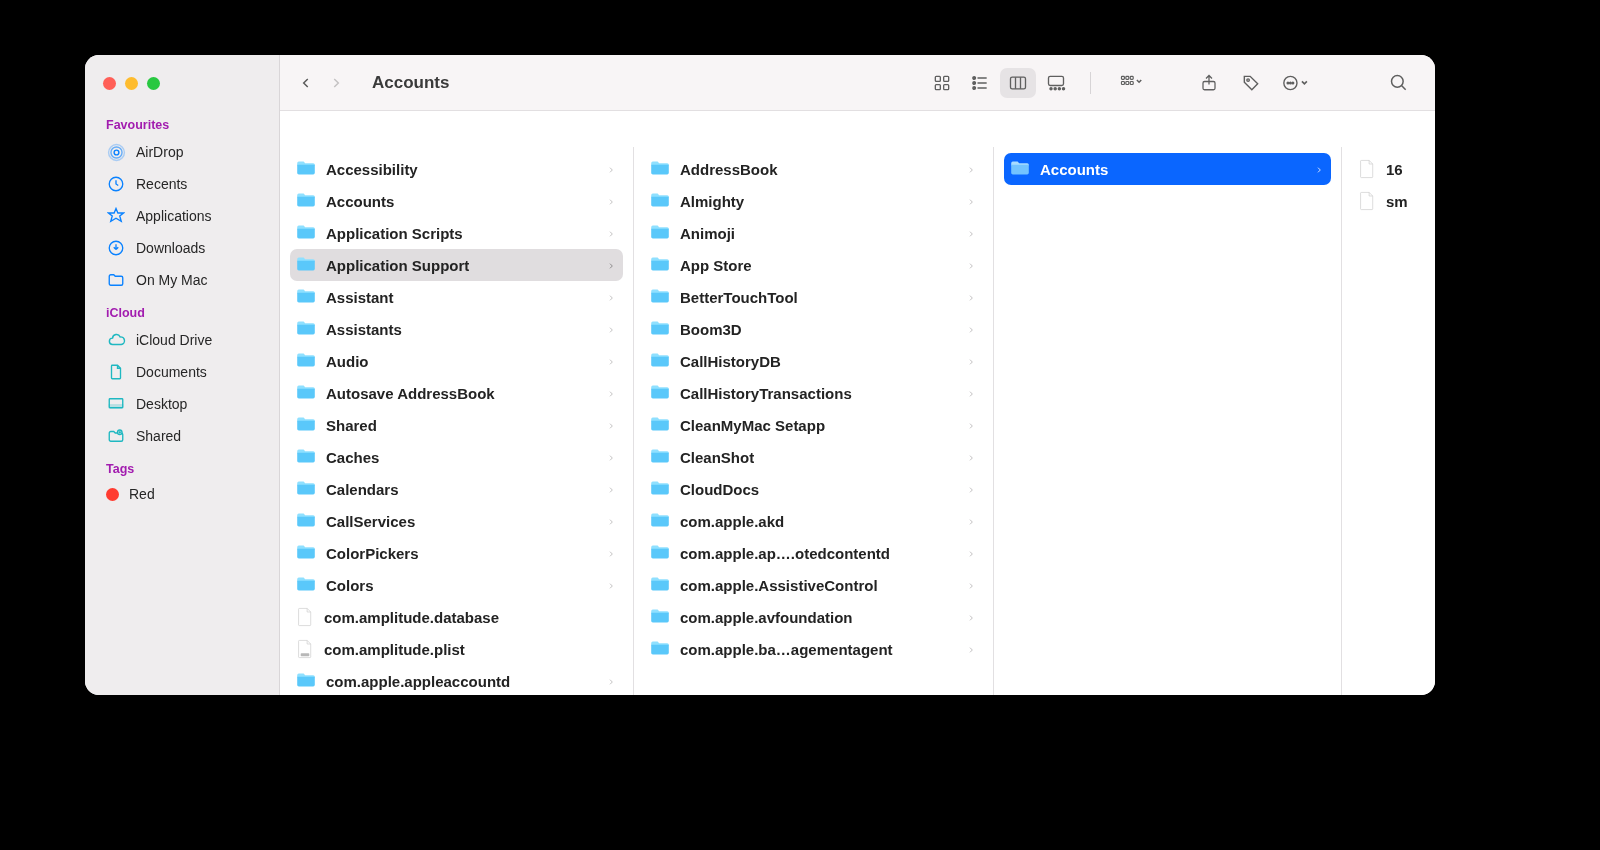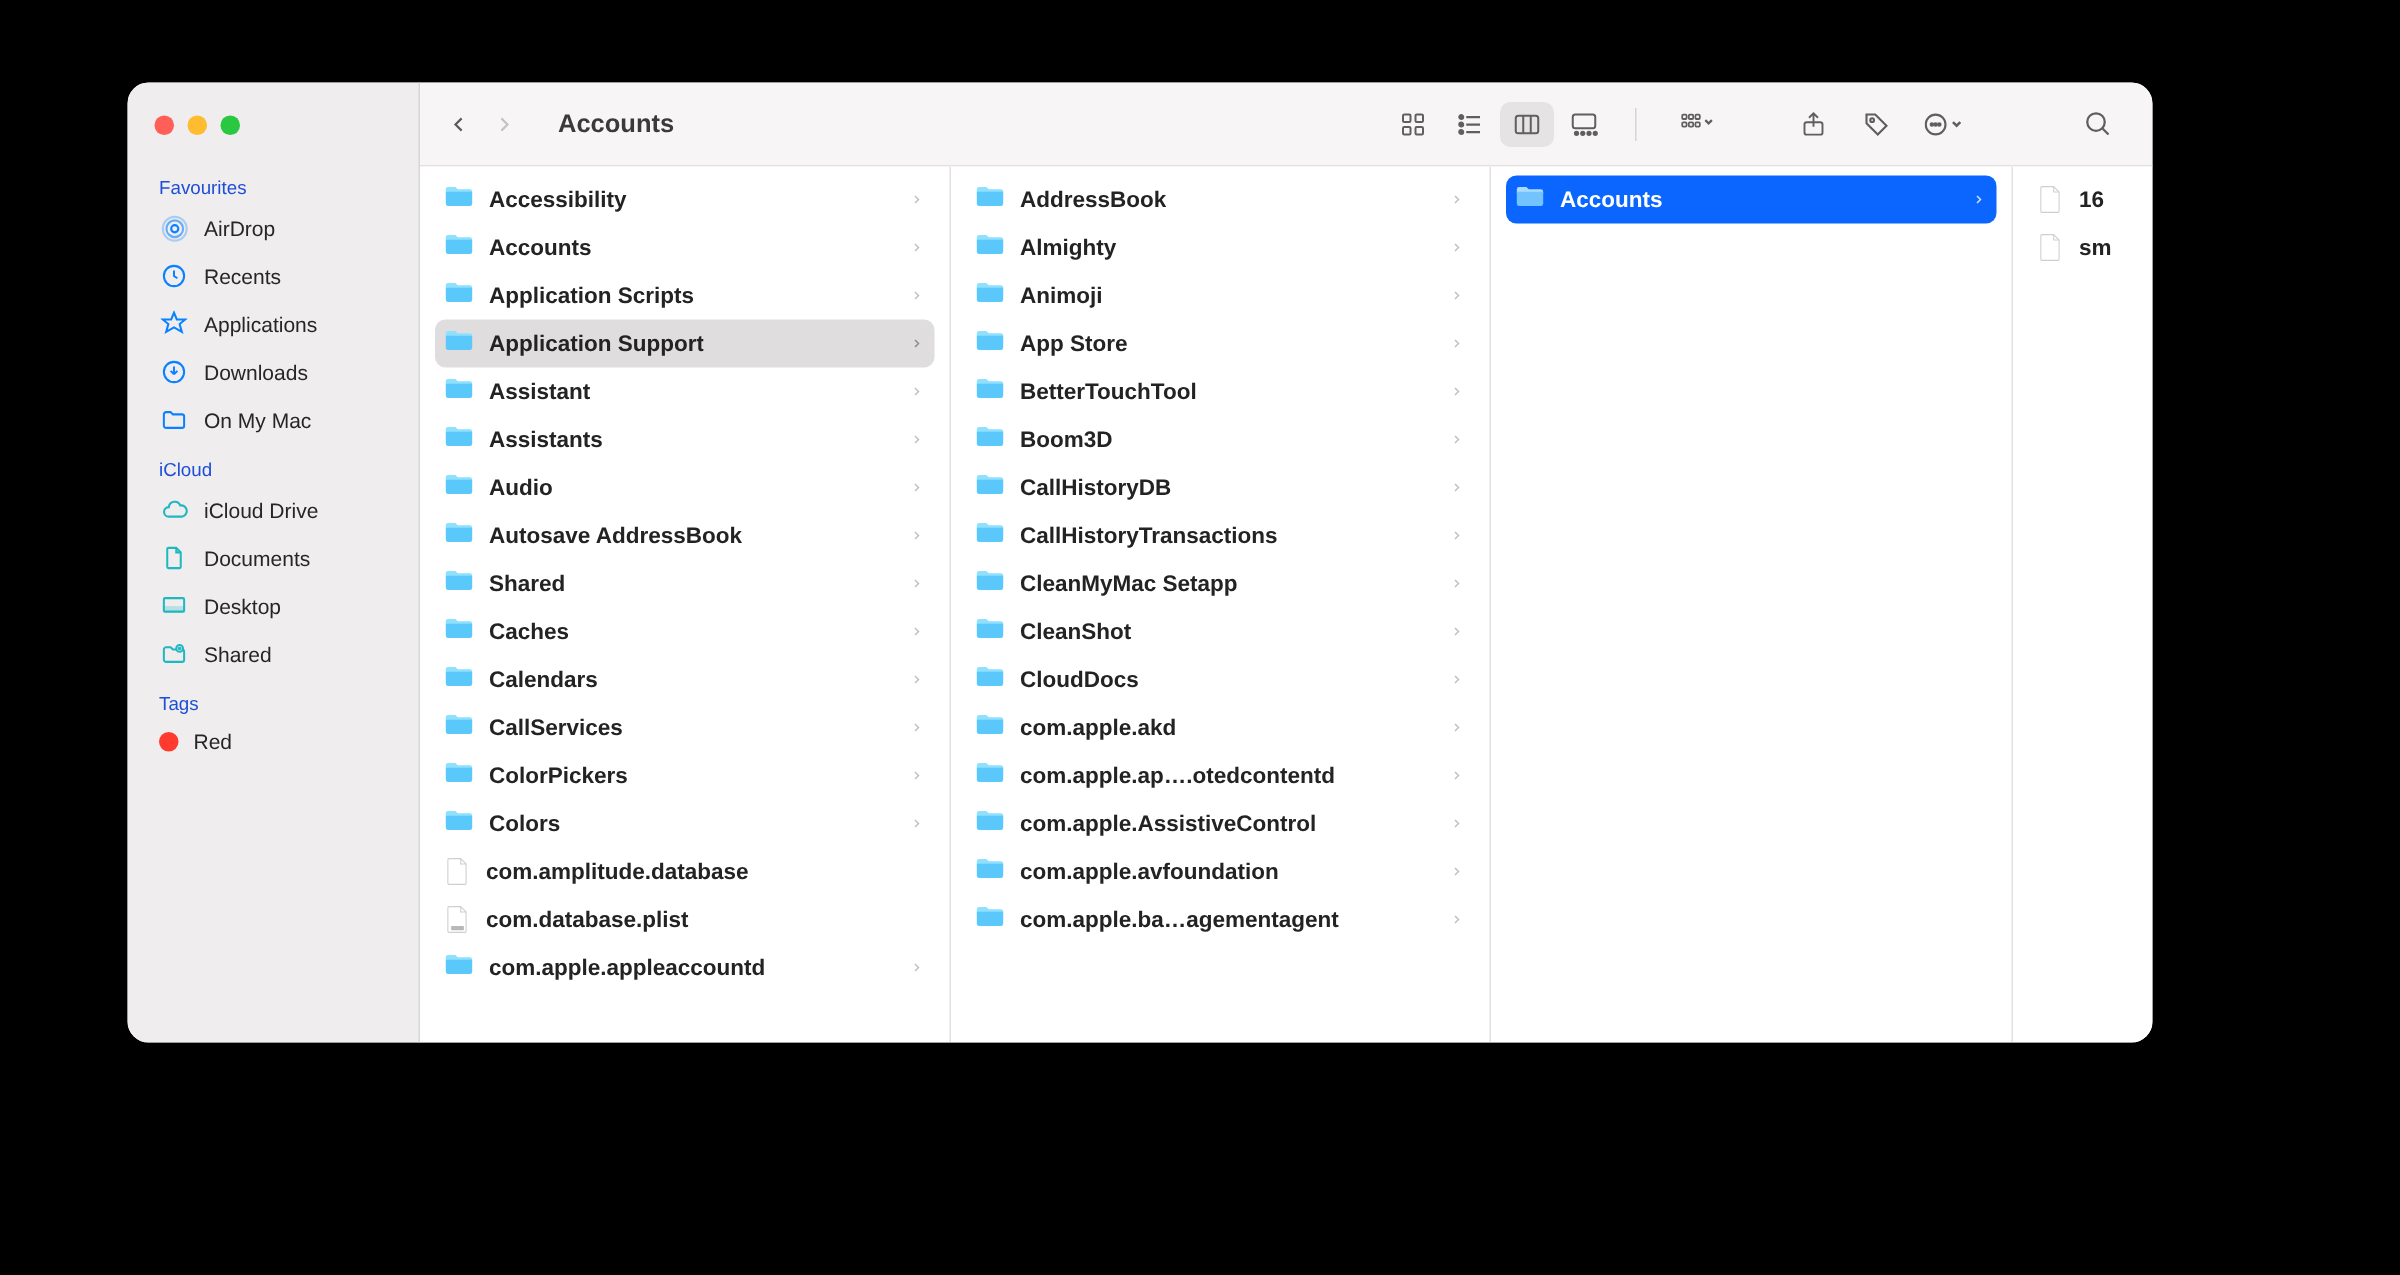--- a/index.html
+++ b/index.html
@@ -29,38 +29,38 @@
     display: flex; flex-direction: column;
   }
   .traffic {
     display: flex; gap: 9px; padding: 14px 0 18px 18px;
   }
   .traffic span { width: 13px; height: 13px; border-radius: 50%; }
   .tred { background: #ff5f57; }
   .tyel { background: #febc2e; }
   .tgrn { background: #28c840; }
   .side-section-label {
-    color: #1d4ed8; font-size: 12.5px; font-weight: 400;
+    color: #a21caf; font-size: 12.5px; font-weight: 700;
     padding: 10px 0 4px 21px;
   }
   .side-item {
     display: flex; align-items: center; gap: 10px;
     padding: 6px 10px 6px 21px;
     font-size: 14px; color: #262626;
     cursor: default;
   }
   .side-icon {
     width: 20px; height: 20px; display: flex; align-items: center; justify-content: center;
     color: #0a82ff;
   }
   .tag-dot { width: 13px; height: 13px; border-radius: 50%; }
   .tag-red { background: #ff3b30; }
   
   .main {
-    flex: 1; display: flex; flex-direction: column; min-width: 0;
+    flex: 1; display: flex; flex-direction: column; min-width: 0; gap: 36px;
   }
   .toolbar {
     height: 56px;
     background: #f8f5f6;
     border-bottom: 1px solid #e2dfe1;
     display: flex; align-items: center;
     padding: 0 18px 0 14px;
     gap: 6px;
   }
   .nav-btn {
@@ -505,21 +505,21 @@
 
   </div>
           <div class="row">
     <span class="icon-slot">
               <svg class="file-icon" viewBox="0 0 24 28">
     <path d="M4 2h11l5 5v18a1 1 0 01-1 1H4a1 1 0 01-1-1V3a1 1 0 011-1z" fill="#fff" stroke="#cfcfcf"></path>
     <path d="M15 2v5h5" fill="none" stroke="#cfcfcf"></path>
     <rect x="6" y="20" width="12" height="4" rx="1" fill="#b8b8b8"></rect>
   </svg>
             </span>
-    <span class="label">com.database.plist</span>
+    <span class="label">com.amplitude.plist</span>
 
   </div>
           <div class="row">
     <span class="icon-slot"><svg class="folder-icon" viewBox="0 0 24 20">
     <path d="M1 4a2 2 0 012-2h6l2 2h10a2 2 0 012 2v1H1z" fill="#8fe0ff"></path>
     <path d="M1 6h22v10a2 2 0 01-2 2H3a2 2 0 01-2-2z" fill="#5ac8fa"></path>
   </svg></span>
     <span class="label">com.apple.appleaccountd</span>
     <span class="chev">
       <svg width="8" height="10" viewBox="0 0 24 24" fill="none" stroke="currentColor" stroke-width="3">

